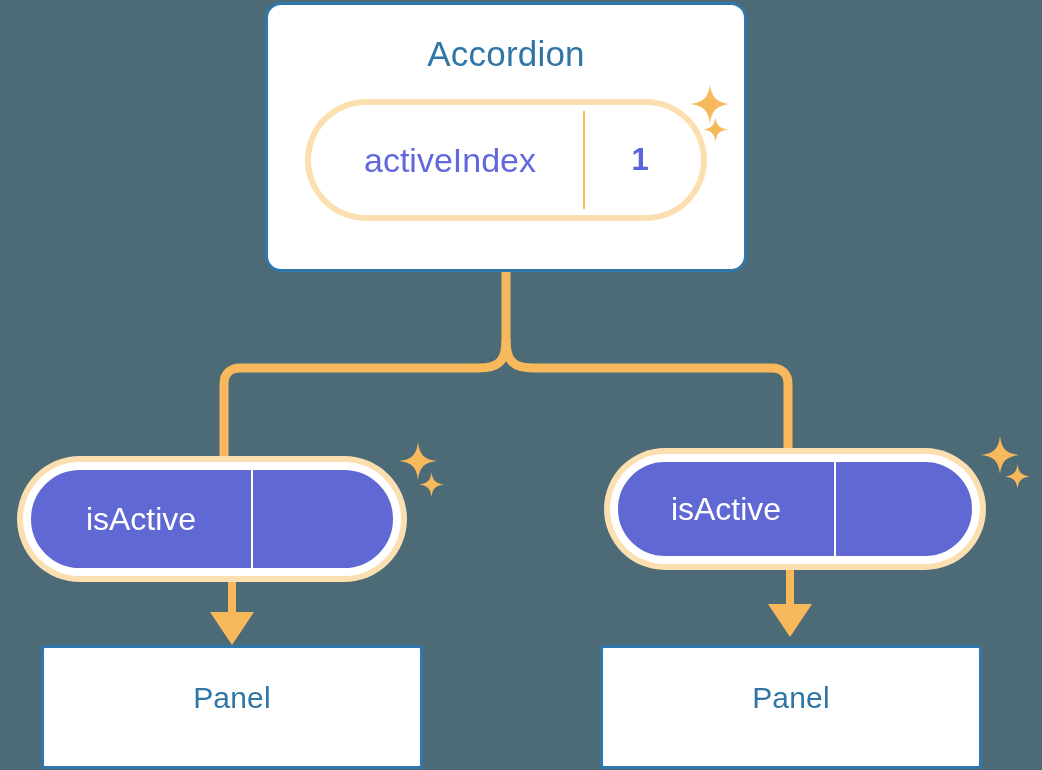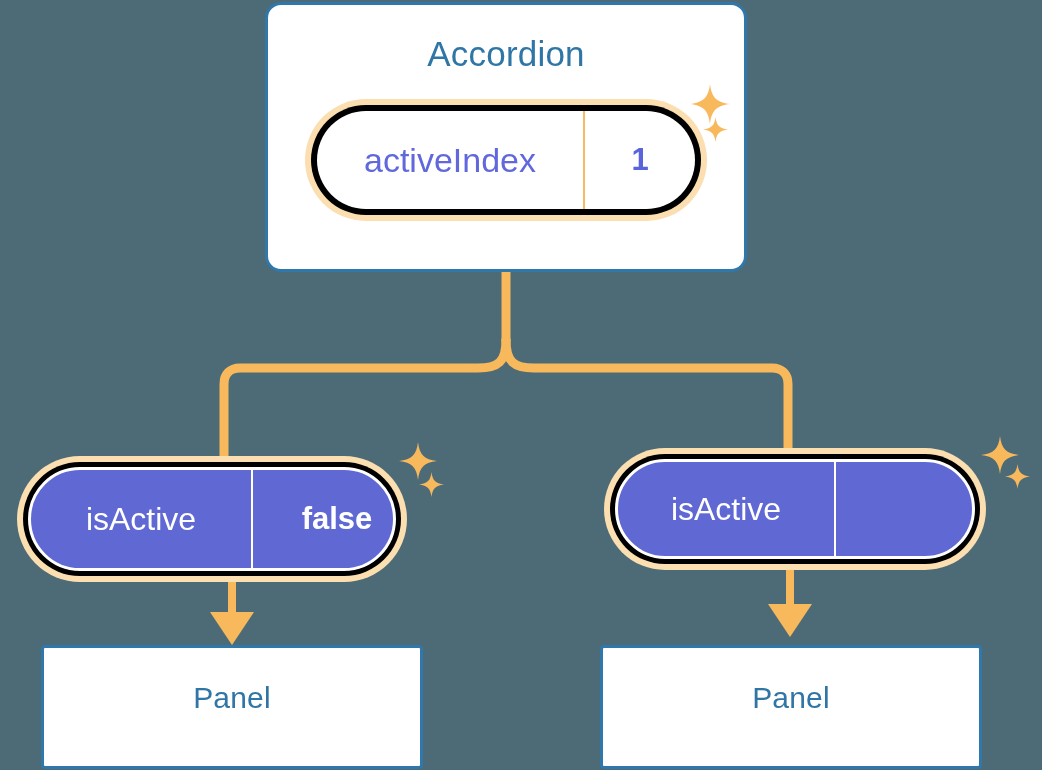--- a/index.html
+++ b/index.html
@@ -80,21 +80,21 @@
     position: absolute;
     z-index: 3;
     background: #fbdfb1;
     border-radius: 999px;
     box-sizing: border-box;
     display: flex;
     align-items: center;
     justify-content: center;
   }
   .pill-ring {
-    background: #000000;
+    background: #ffffff;
     border-radius: 999px;
     box-sizing: border-box;
     display: flex;
     align-items: center;
     justify-content: center;
     width: 100%;
     height: 100%;
   }
   .pill-body {
     border-radius: 999px;
@@ -220,21 +220,20 @@
         <div class="pill-cell pill-key">activeIndex</div>
         <div class="pill-cell pill-value">1</div>
       </div>
     </div>
   </div>
 
   <div class="pill-halo pill-child" id="pill-is-active-false">
     <div class="pill-ring">
       <div class="pill-body">
         <div class="pill-cell pill-key">isActive</div>
-        <div class="pill-cell pill-value">false</div>
       </div>
     </div>
   </div>
 
   <div class="card panel-card" id="panel-left">
     <div class="card-title">Panel</div>
   </div>
 
   <div class="pill-halo pill-child" id="pill-is-active-true">
     <div class="pill-ring">

